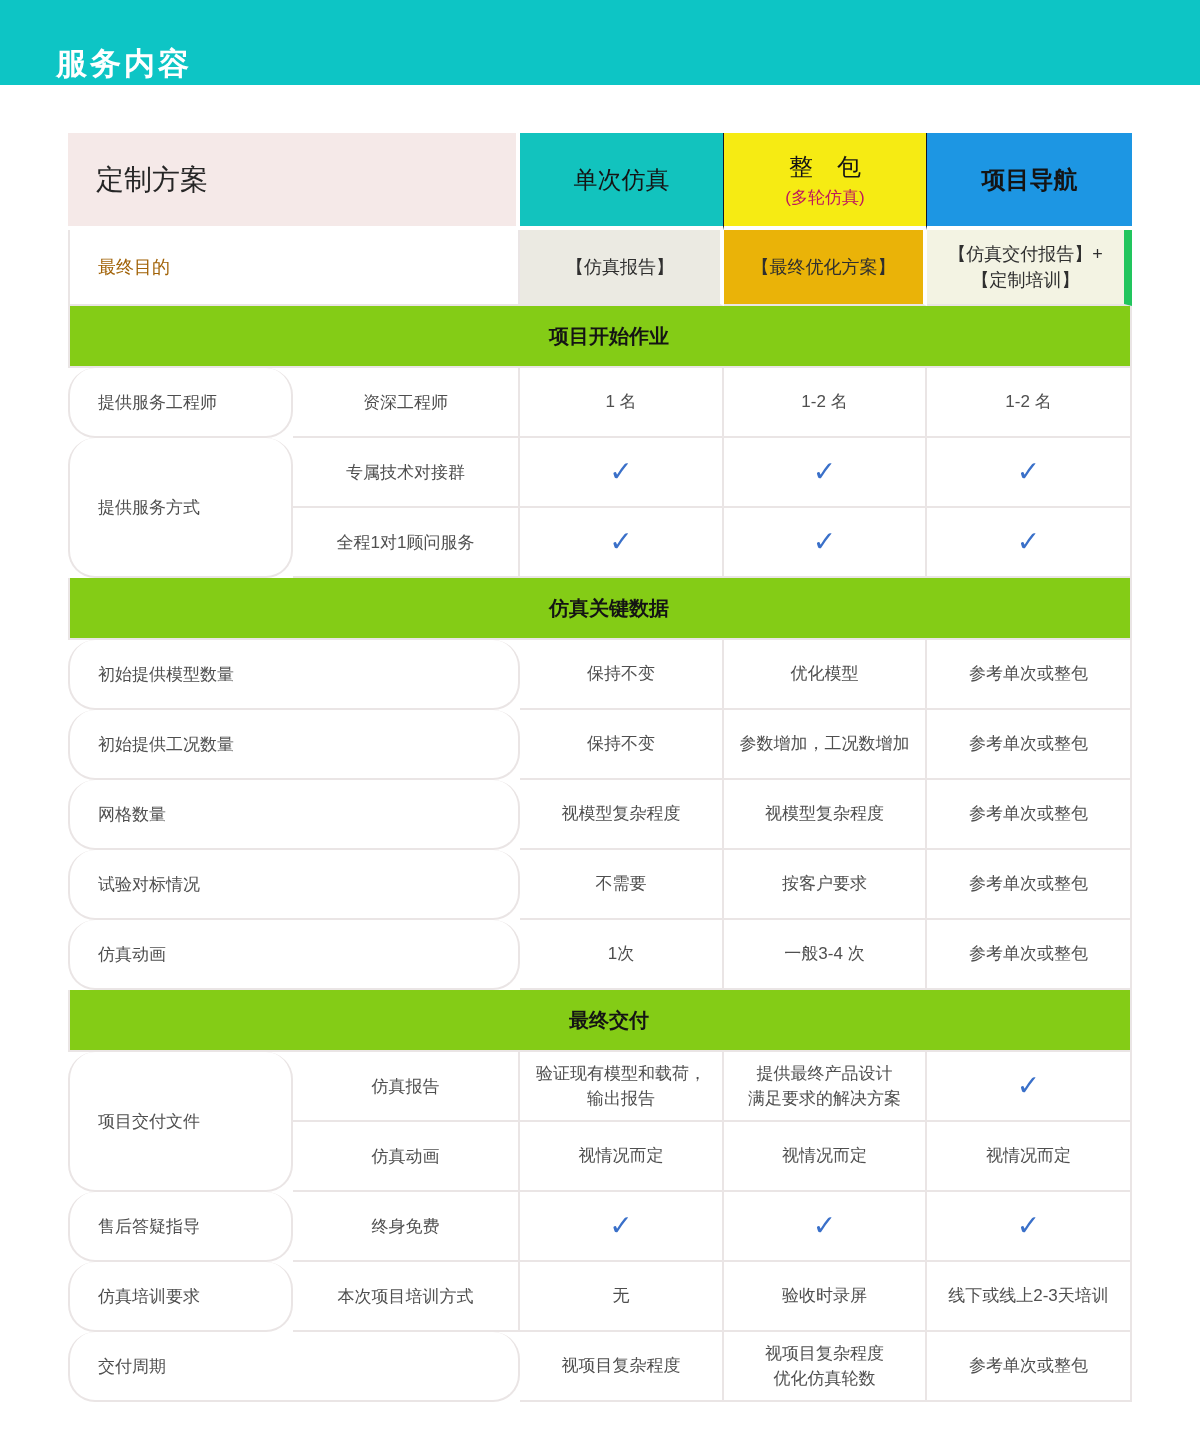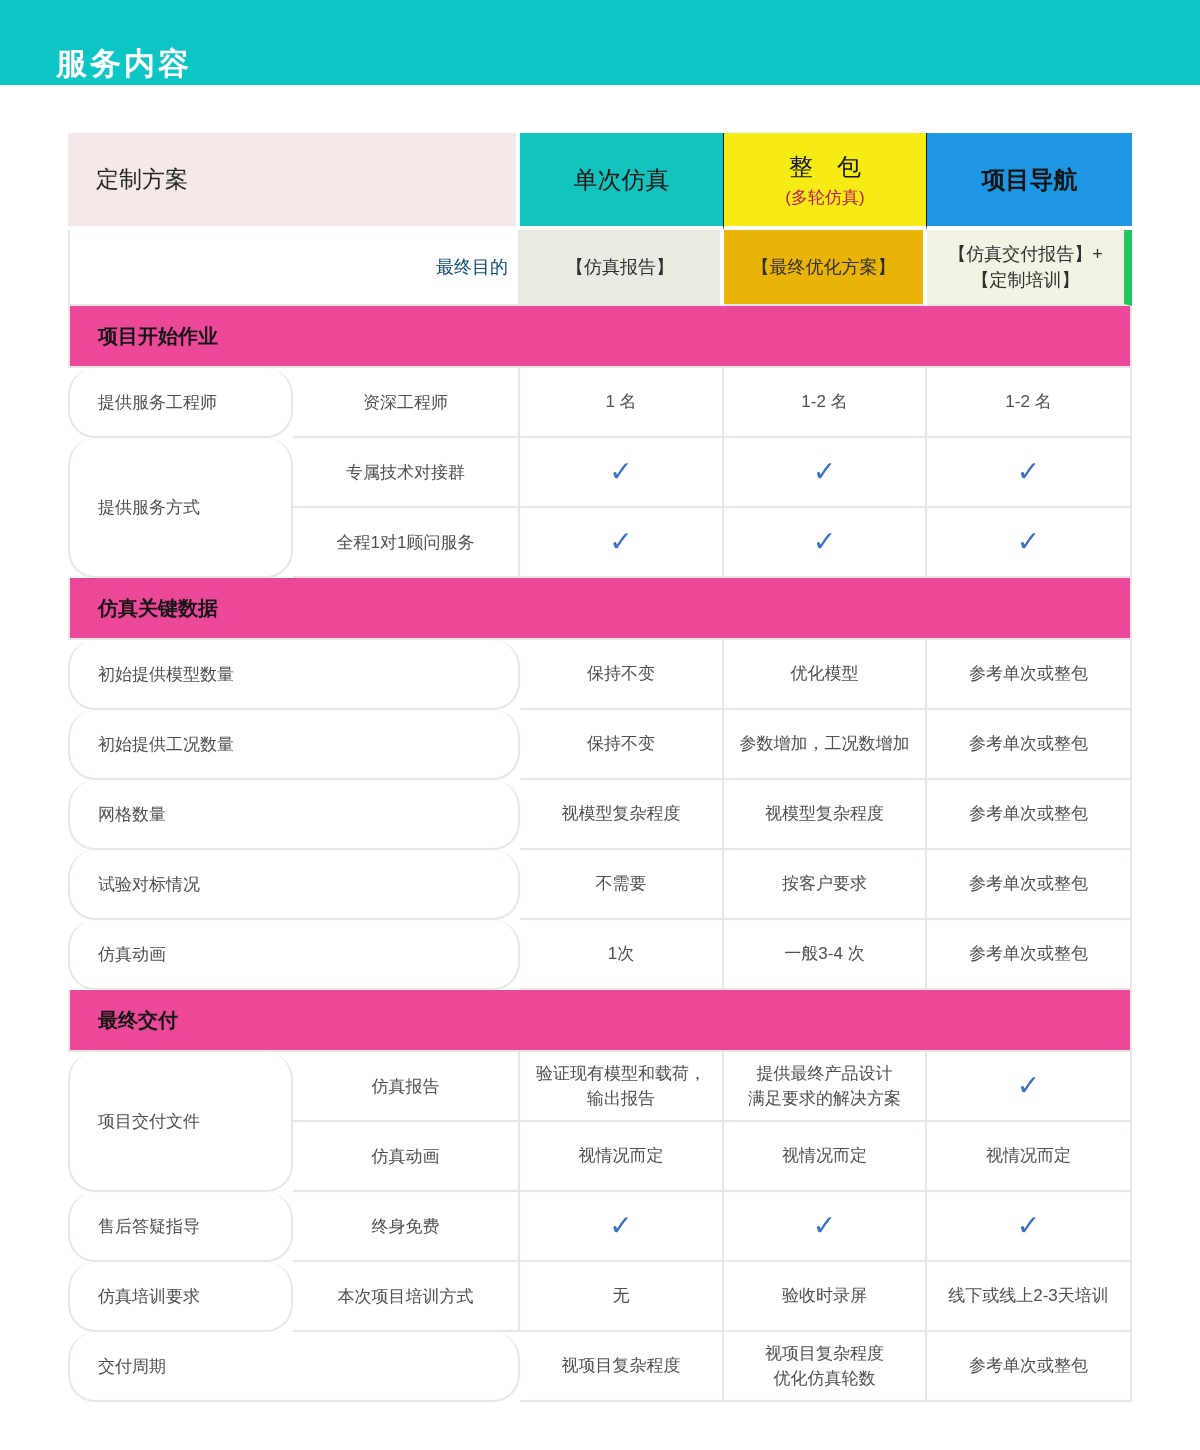--- a/index.html
+++ b/index.html
@@ -24,43 +24,43 @@
   }
   td.edge{border-left:2px solid #EAE5E5;}
 
   tr.plan-row{height:97px;}
   tr.purpose-row{height:76px;}
   tr.section-row{height:62px;}
   tr.body-row{height:70px;}
 
   td.corner{
     background:#F5E9E8;text-align:left;padding-left:28px;
-    font-size:23px;color:#262626;
+    font-size:28px;color:#262626;
     border:none;border-right:4px solid #ffffff;border-bottom:4px solid #ffffff;
   }
   td.plan{border:none;border-right:1px solid #0f172a;border-bottom:4px solid #ffffff;}
   td.plan.last{border-right:0;font-weight:bold;}
   td.plan-teal{background:#12C3BE;}
   td.plan-yellow{background:#F6EB13;}
   td.plan-blue{background:#1D96E3;}
   .plan-name{font-size:24px;color:#141414;}
   .plan-sub{font-size:17px;color:#be185d;margin-top:3px;}
 
-  td.purpose-label{text-align:right;padding-left:28px;font-size:18px;color:#0c4a6e;}
+  td.purpose-label{text-align:left;padding-left:28px;font-size:18px;color:#a16207;}
   td.pv{
     font-size:18px;color:#2f2f2f;white-space:pre-line;line-height:1.45;
     border-right:4px solid #ffffff;
   }
   td.pv.last{border-right:8px solid #22c55e;}
   td.pv1{background:#EBEAE2;}
   td.pv2{background:#eab308;}
   td.pv3{background:#F3F3E3;}
 
   td.sectionbar{
-    background:#ec4899;text-align:left;padding-left:28px;
+    background:#84cc16;text-align:center;padding-left:28px;
     font-weight:bold;font-size:20px;color:#141414;
   }
   td.label{text-align:left;padding-left:28px;border-radius:27px;}
   td.val{white-space:pre-line;line-height:1.5;}
   .check{color:#3A70C9;font-size:28px;font-weight:bold;}
 </style>
 </head>
 <body>
 
 <div class="banner">

